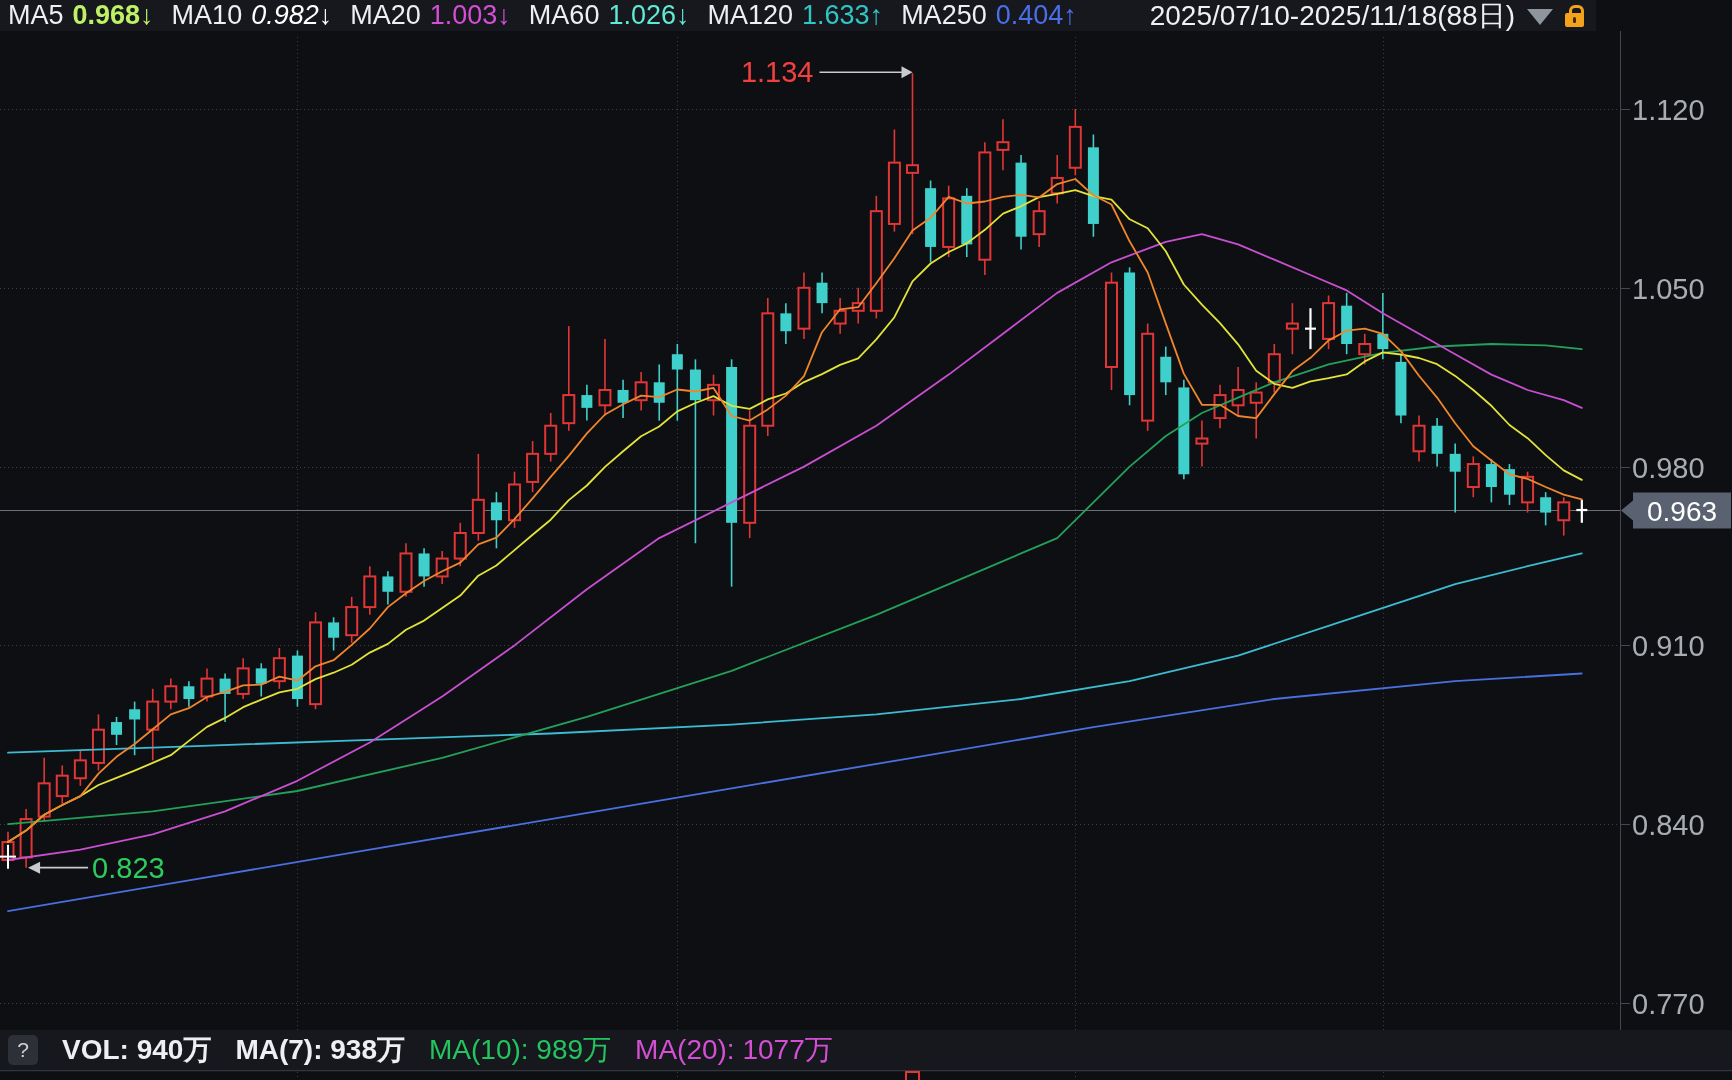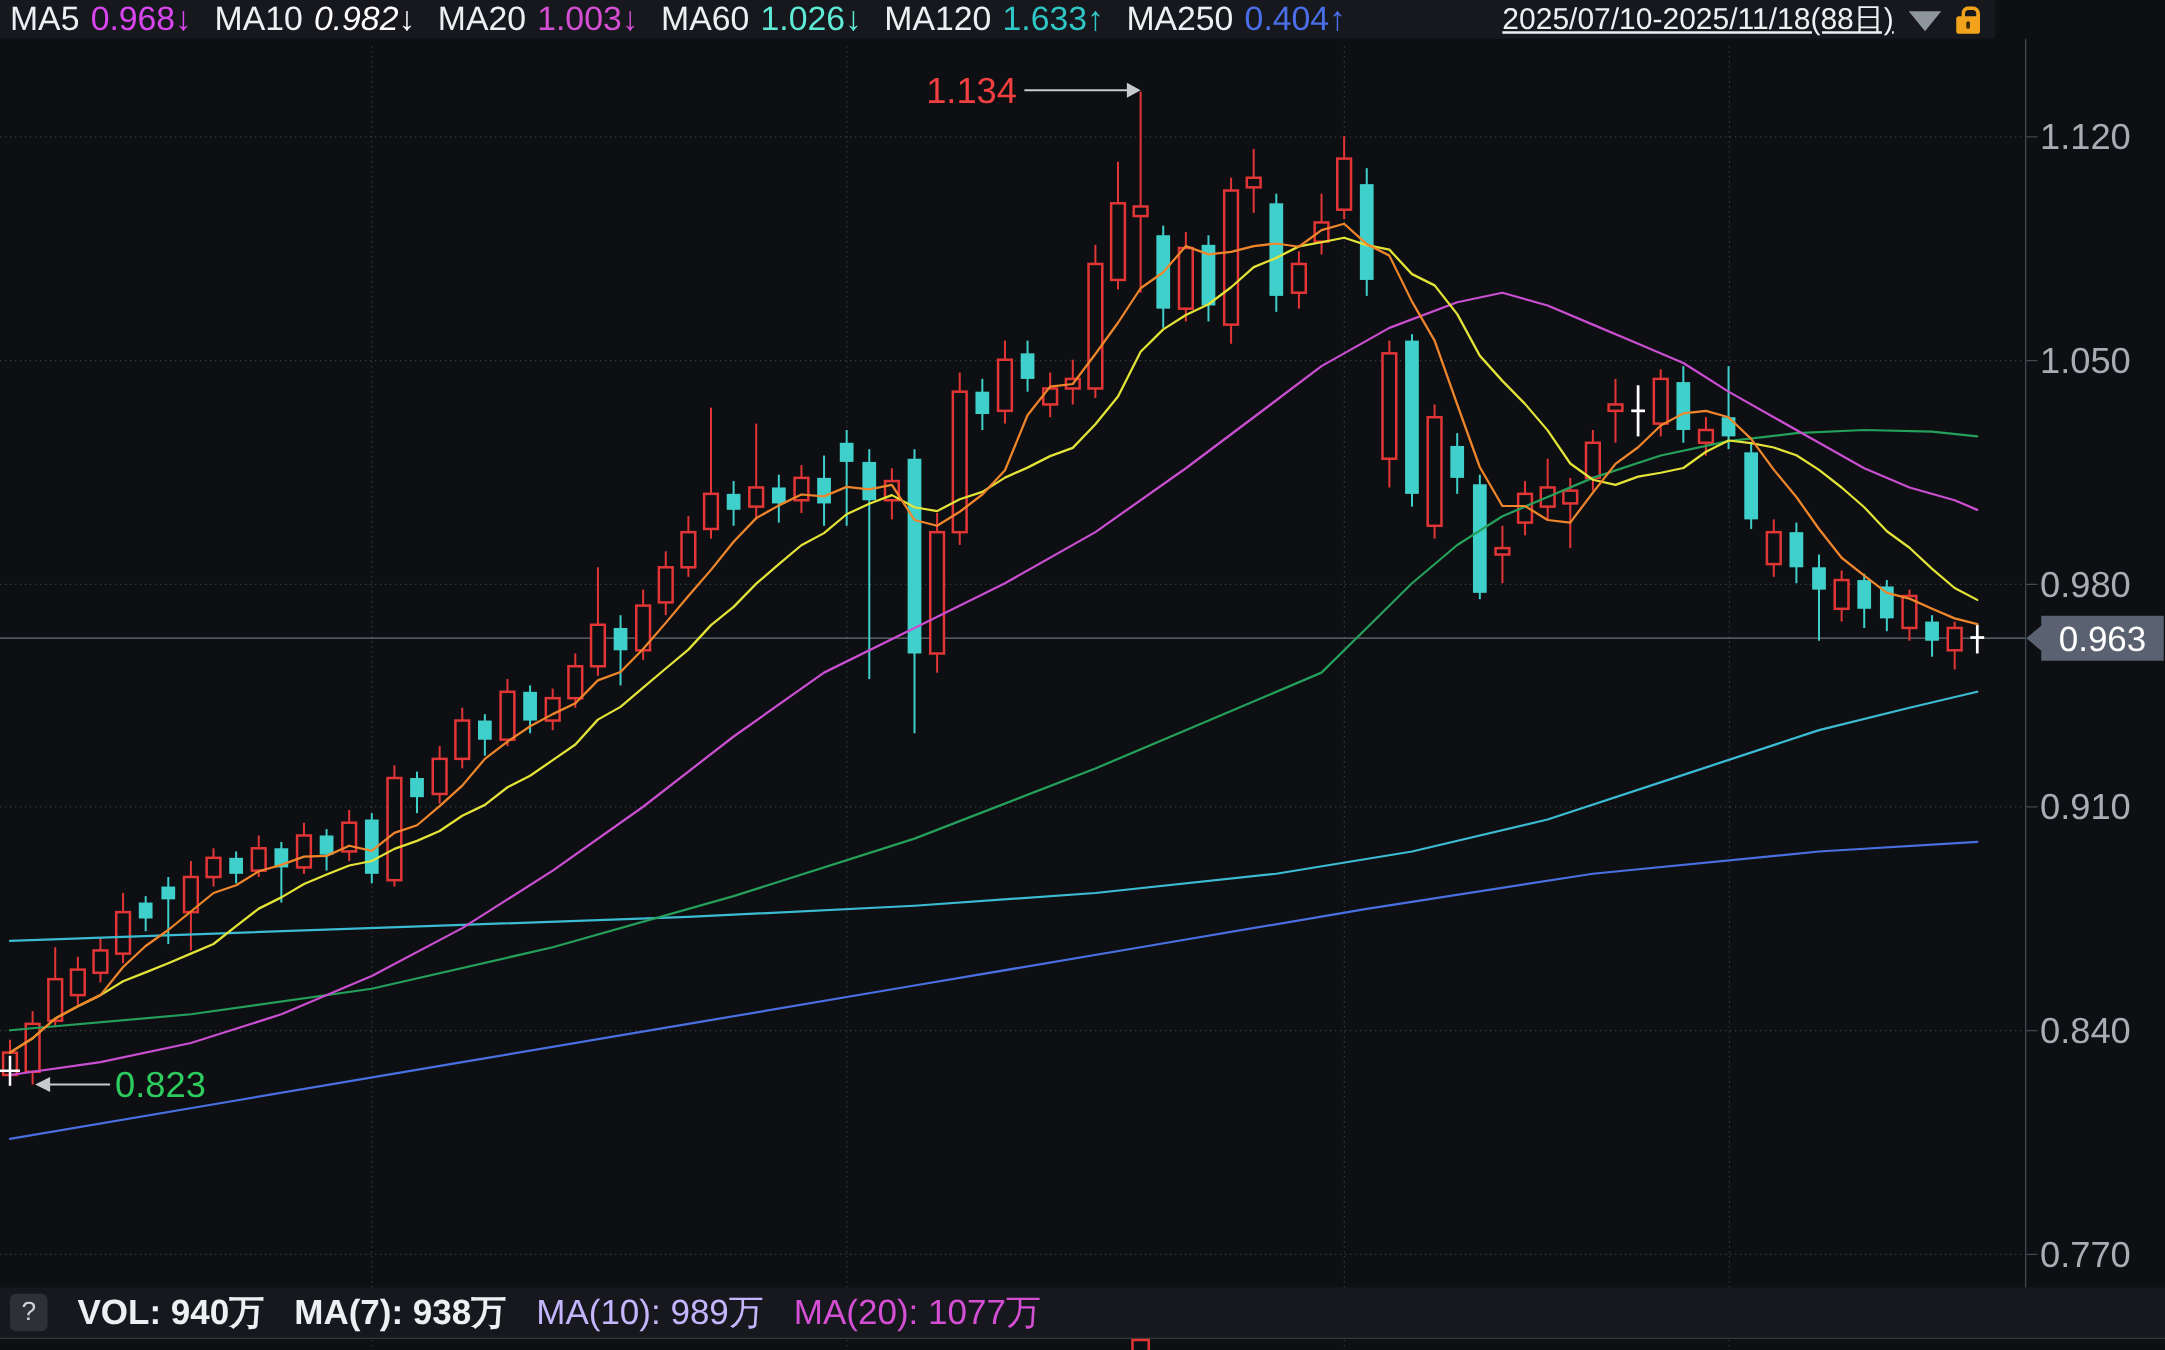--- a/index.html
+++ b/index.html
@@ -4,21 +4,21 @@
 <style>
   html,body{margin:0;padding:0;background:#0d0f13;}
   body{width:1732px;height:1080px;overflow:hidden;font-family:"Liberation Sans",sans-serif;}
   .stage{position:relative;width:1732px;height:1080px;background:#0d0f13;}
   #chart-svg{position:absolute;left:0;top:0;z-index:1;}
   .topbar{position:absolute;left:0;top:0;width:1596px;height:31px;background:#17181e;
     display:flex;align-items:center;padding:0 8px;box-sizing:border-box;z-index:3;font-size:27px;line-height:31px;}
   .ma-item{display:flex;align-items:baseline;margin-right:18px;white-space:nowrap;}
   .ma-item .lbl{color:#edeff2;margin-right:9px;}
   .tb-right{margin-left:auto;display:flex;align-items:center;gap:12px;}
-  .date{color:#eef0f3;font-size:24px;text-decoration:underline;white-space:nowrap;}
+  .date{color:#eef0f3;font-size:28px;white-space:nowrap;}
   .caret{width:0;height:0;border-left:13px solid transparent;border-right:13px solid transparent;
     border-top:16px solid #8f959d;margin-top:3px;}
   .lock{position:relative;width:19px;height:14px;background:#f2a31b;border-radius:2px;margin-top:9px;margin-right:4px;}
   .lock:before{content:"";position:absolute;top:-8px;left:4px;width:9px;height:8px;
     border:3px solid #f2a31b;border-bottom:none;border-radius:6px 6px 0 0;}
   .lock:after{content:"";position:absolute;top:4px;left:8px;width:3px;height:6px;background:#3a2a05;border-radius:2px;}
   .bottombar{position:absolute;left:0;top:1030px;width:1732px;height:40px;background:#17181e;
     display:flex;align-items:center;gap:24px;padding:0 8px;box-sizing:border-box;z-index:3;font-size:28px;}
   .help{width:30px;height:30px;background:#2e3037;color:#cfd3d8;border-radius:5px;
     display:flex;align-items:center;justify-content:center;font-size:21px;flex:0 0 auto;}
@@ -449,21 +449,21 @@
       <g>
         <line x1="0" y1="1070.5" x2="1732" y2="1070.5" stroke="#33363d" stroke-width="1.5"></line>
         <rect x="906" y="1072" width="13" height="10" fill="none" stroke="#e23636" stroke-width="2"></rect>
       </g>
     </svg>
 
   <div class="topbar">
     <div id="ma-legend" style="display:flex;">
         <span class="ma-item">
           <span class="lbl">MA5</span>
-          <span style="color: #d946ef;">0.968↓</span>
+          <span style="color: #bef264; font-weight: bold;">0.968↓</span>
         </span>
         <span class="ma-item">
           <span class="lbl">MA10</span>
           <span style="color: #ffffff; font-style: italic;">0.982↓</span>
         </span>
         <span class="ma-item">
           <span class="lbl">MA20</span>
           <span style="color: rgb(212, 79, 212);">1.003↓</span>
         </span>
         <span class="ma-item">
@@ -483,17 +483,17 @@
       <span class="date">2025/07/10-2025/11/18(88日)</span>
       <span class="caret"></span>
       <span class="lock"></span>
     </div>
   </div>
 
   <div class="bottombar">
     <span class="help">?</span>
     <span class="txt-white">VOL: 940万</span>
     <span class="txt-white">MA(7): 938万</span>
-    <span id="vol-ma10" style="white-space: nowrap; color: #c4b5fd;">MA(10): 989万</span>
+    <span id="vol-ma10" style="white-space: nowrap; color: #22c55e;">MA(10): 989万</span>
     <span id="vol-ma20" style="white-space: nowrap; color: rgb(212, 79, 212);">MA(20): 1077万</span>
   </div>
 
 </div>
 
 </body></html>

